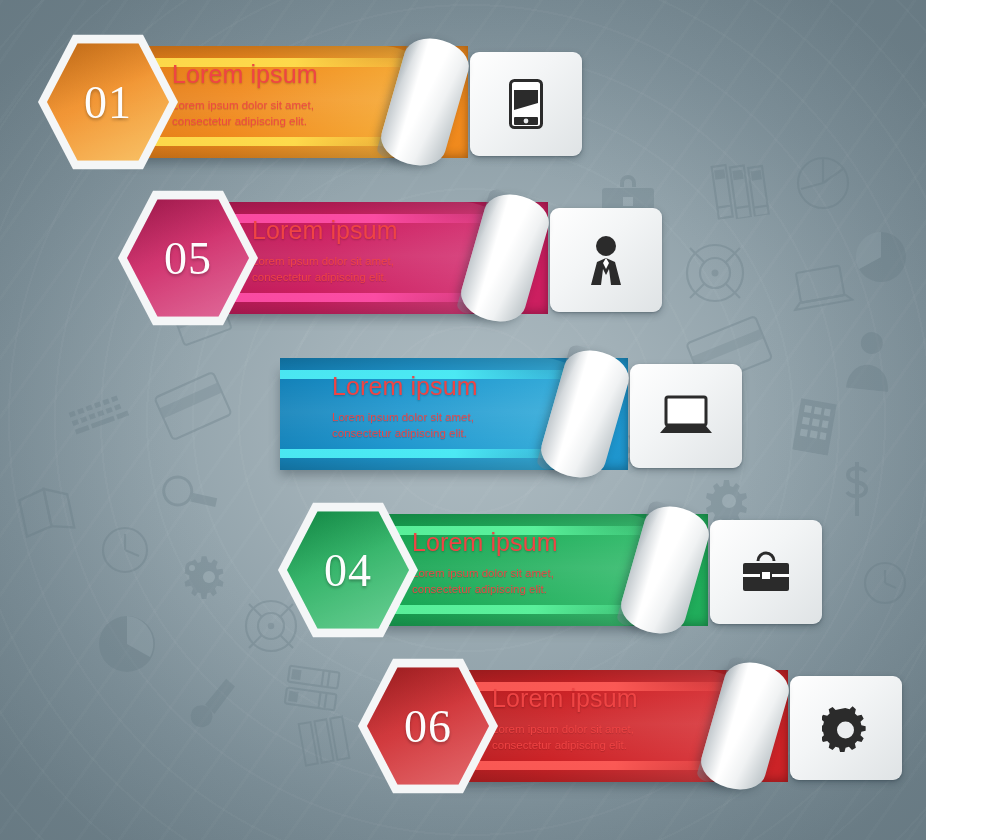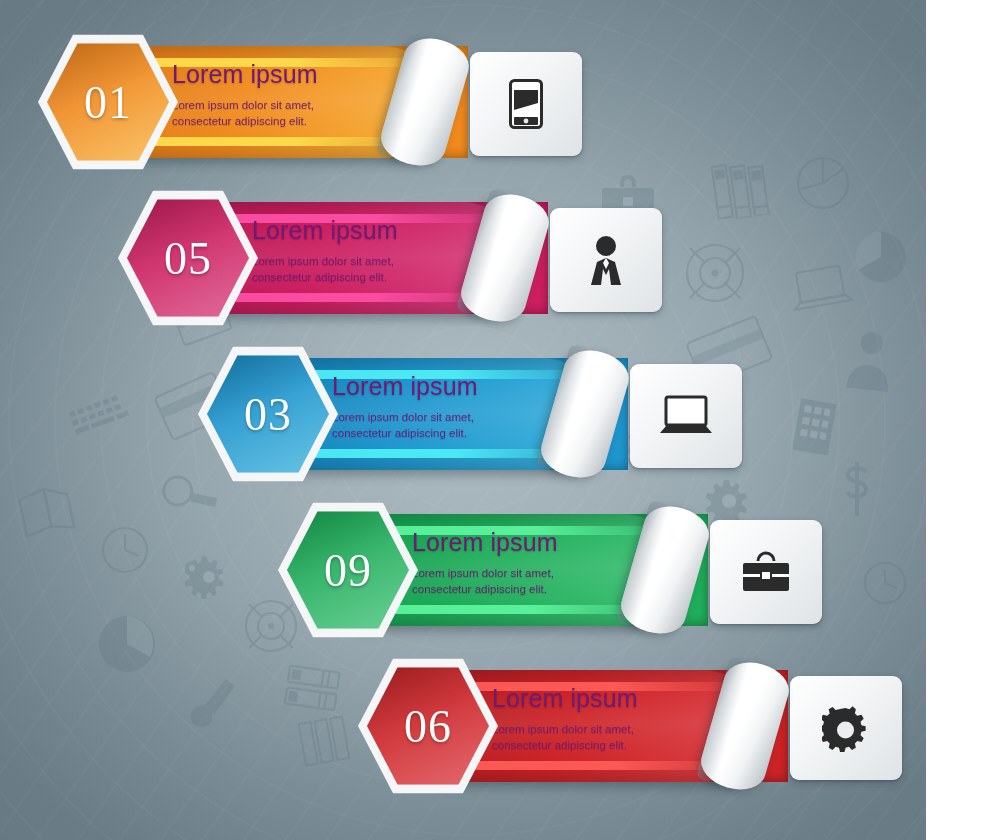--- a/index.html
+++ b/index.html
@@ -69,21 +69,21 @@
     border-radius:33px/22px;
     background:linear-gradient(100deg,#cfd5d8 0%,#ffffff 16%,#ffffff 48%,#f0f2f3 68%,#cdd3d6 88%,#b9c1c5 100%);
     box-shadow:-3px 3px 9px rgba(25,40,50,.34);
     transform:rotate(16deg);
   }
   .curl::after{content:"";position:absolute;left:0;top:0;width:20px;height:100%;
     border-radius:33px/22px 0 0 22px;
     background:linear-gradient(90deg,rgba(120,135,145,.45),rgba(255,255,255,0));}
 
   
-  .txt{position:absolute;top:30px;color:#701a75;}
+  .txt{position:absolute;top:30px;color:#ef4444;}
   .ttl{font-size:25px;font-weight:400;letter-spacing:.1px;line-height:1;
        text-shadow:0 1px 2px rgba(0,0,0,.22);}
   .sub{margin-top:10px;font-size:11.5px;line-height:1.42;opacity:.95;
        text-shadow:0 1px 1px rgba(0,0,0,.18);}
   .sub div{white-space:nowrap;}
 
   
   .hexwrap{position:absolute;top:0;width:140px;height:140px;}
   .hexout{position:absolute;inset:0;background:#f4f6f7;
     clip-path:polygon(25% 2%,75% 2%,100% 50%,75% 98%,25% 98%,0% 50%);
@@ -445,27 +445,20 @@
     <div class="curl" style="left:552px;"></div>
 
     <div class="txt" style="left:332px;">
       <div class="ttl">Lorem ipsum</div>
       <div class="sub">
         <div>Lorem ipsum dolor sit amet,</div>
         <div>consectetur adipiscing elit.</div>
       </div>
     </div>
 
-    <div class="hexwrap" style="left:198px;">
-      <div class="hexout"></div>
-      <div class="hexin" style="background:linear-gradient(150deg, #1381b8 0%, #1f96ce 45%, #3eb3dd 100%);">
-        <div class="gl"></div>
-      </div>
-      <div class="num">03</div>
-    </div>
   </div>
       <div class="row" style="left: 0px; top: 500px; width: 1000px;">
 
     <div class="panel" style="left:710px;">
       <div class="ico">
             <svg width="50" height="44" viewBox="0 0 50 44" fill="#2b2b2b">
       <path d="M17 11a8 8 0 0 1 16 0" fill="none" stroke="#2b2b2b" stroke-width="3"></path>
       <rect x="2" y="13" width="46" height="28" rx="2"></rect>
       <rect x="2" y="24" width="46" height="3" fill="#fff"></rect>
       <rect x="20" y="21" width="10" height="9" fill="#fff" stroke="#2b2b2b" stroke-width="2"></rect>
@@ -495,21 +488,21 @@
         <div>Lorem ipsum dolor sit amet,</div>
         <div>consectetur adipiscing elit.</div>
       </div>
     </div>
 
     <div class="hexwrap" style="left:278px;">
       <div class="hexout"></div>
       <div class="hexin" style="background:linear-gradient(150deg, #129e4e 0%, #21ad5b 45%, #41c277 100%);">
         <div class="gl"></div>
       </div>
-      <div class="num">09</div>
+      <div class="num">04</div>
     </div>
   </div>
       <div class="row" style="left: 0px; top: 656px; width: 1000px;">
 
     <div class="panel" style="left:790px;">
       <div class="ico">
             <svg width="48" height="48" viewBox="0 0 48 48" fill="#2b2b2b">
       <path d="M24 1l4.4 1.2 3.1-3.0 0 0 3.4 3.0 -1.0 4.4 2.5 2.5 4.4-1.0 2.2 4.0-3.3 3.1 0.9 3.5 4.4 1.1 0 4.6 -4.4 1.1 -0.9 3.5 3.3 3.1 -2.2 4.0 -4.4-1.0 -2.5 2.5 1.0 4.4 -4.0 2.3 -3.1-3.3 -3.5 0.9 -1.1 4.4 -4.6 0 -1.1-4.4 -3.5-0.9 -3.1 3.3 -4.0-2.3 1.0-4.4 -2.5-2.5 -4.4 1.0 -2.3-4.0 3.3-3.1 -0.9-3.5 -4.4-1.1 0-4.6 4.4-1.1 0.9-3.5 -3.3-3.1 2.3-4.0 4.4 1.0 2.5-2.5 -1.0-4.4 4.0-2.3 3.1 3.3 3.5-0.9z" transform="translate(0,3) scale(0.97)"></path>
       <circle cx="23.5" cy="26" r="8.5" fill="#eceef0"></circle>
     </svg>

